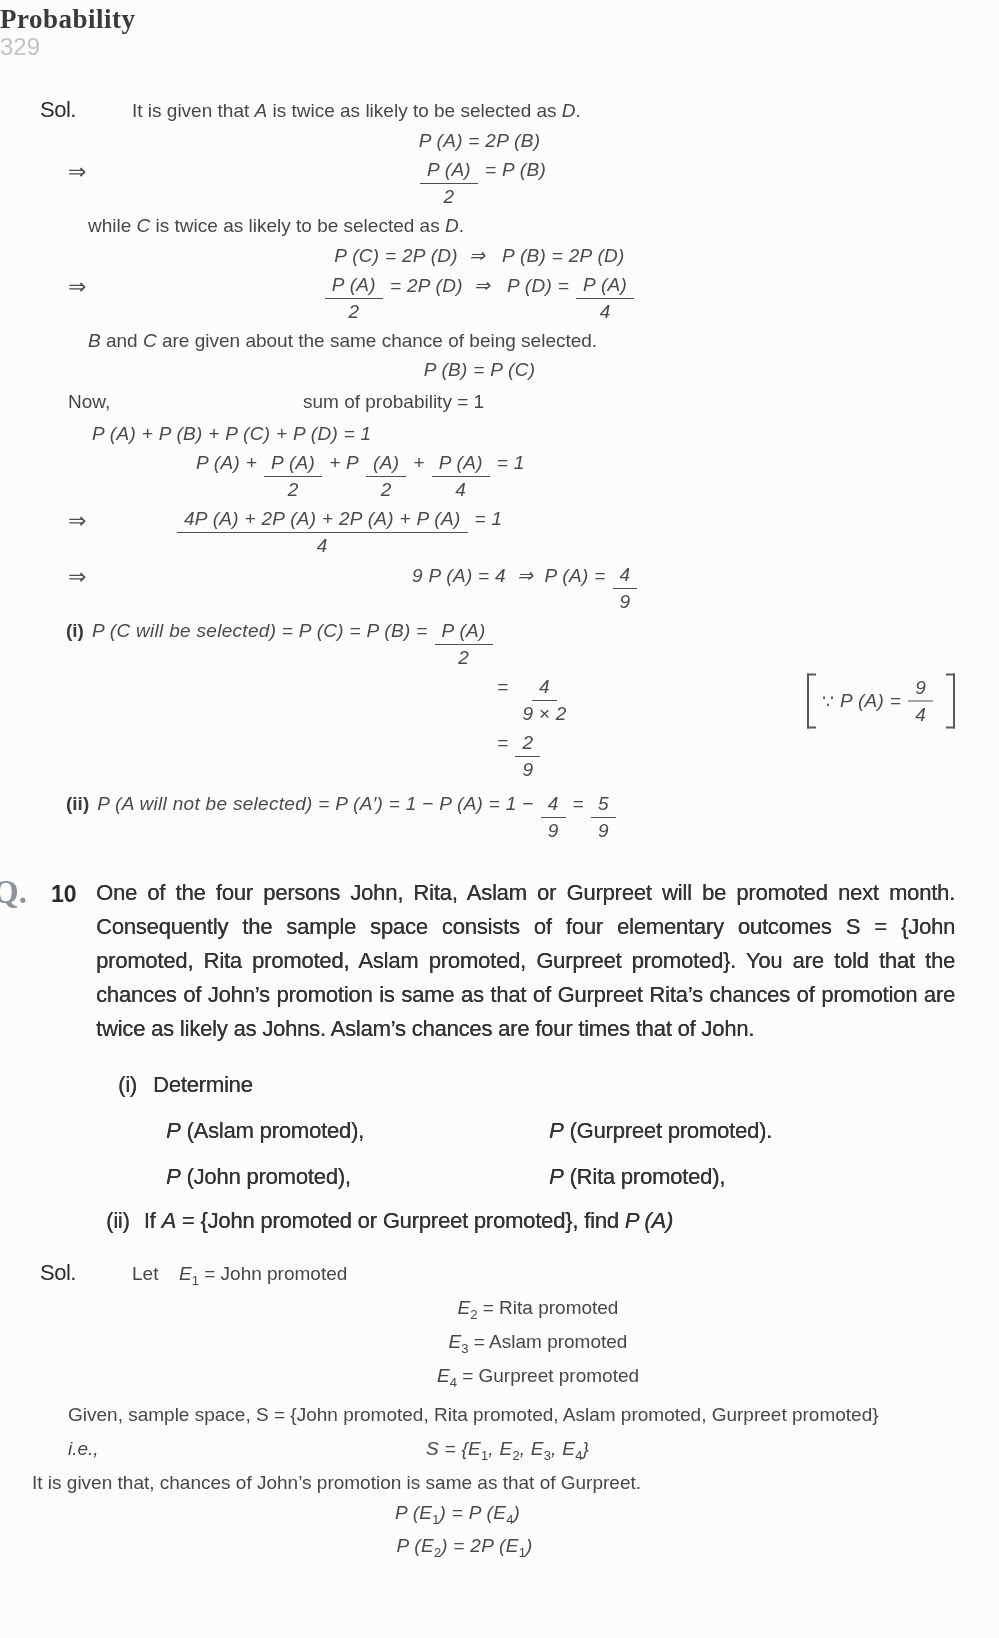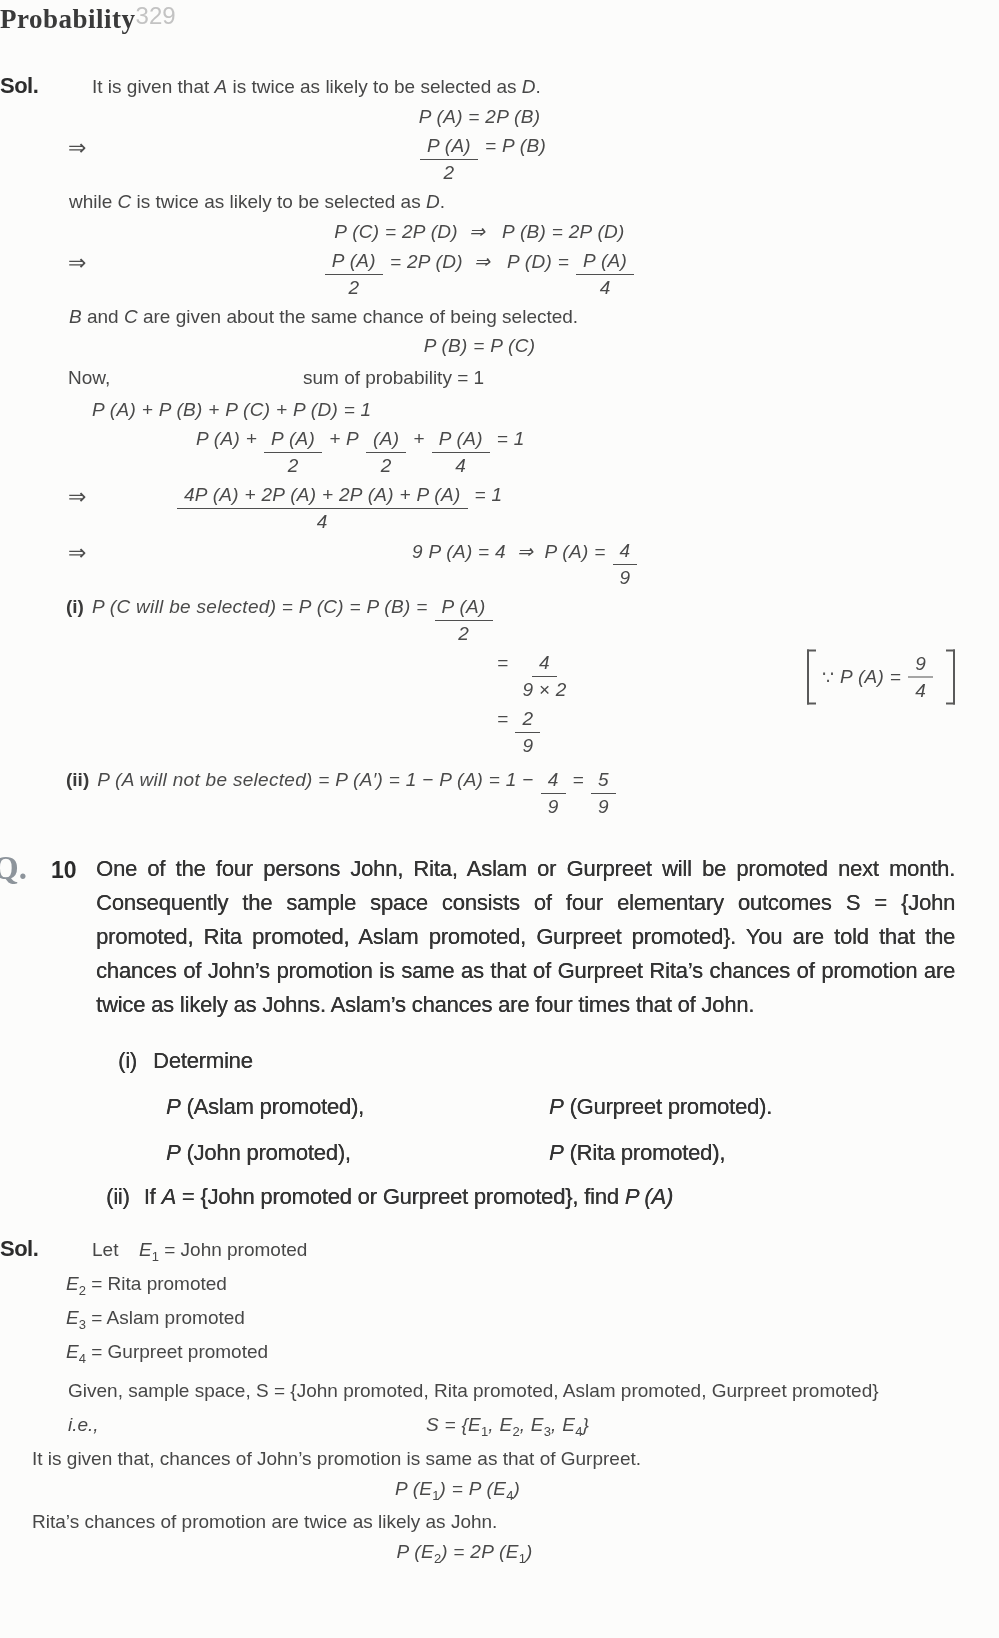--- a/index.html
+++ b/index.html
@@ -4,39 +4,39 @@
 <style>
   html,body{margin:0;padding:0;}
   body{
     width:999px;height:1638px;overflow:hidden;position:relative;
     background:#fcfcfb;color:#444;
     font-family:"Liberation Sans", sans-serif;font-size:19px;
   }
   .page{padding:4px 40px 0 0;}
 
   
-  .hdr{display:flex;justify-content:flex-start;align-items:flex-start;}
+  .hdr{display:flex;justify-content:flex-start;align-items:flex-start;flex-direction:column;}
   .title{font-family:"Liberation Serif", serif;font-weight:700;font-size:27px;color:#3a3a3a;letter-spacing:.5px;}
   .pagenum{font-size:24px;color:#c3c3c3;line-height:1;font-weight:400;margin-right:-36px;}
 
   
   .solrow{display:flex;align-items:baseline;}
-  .sol-label{font-weight:700;font-size:22px;color:#2c2c2c;width:92px;flex:none;letter-spacing:-.5px;}
+  .sol-label{font-weight:400;font-size:22px;color:#2c2c2c;width:92px;flex:none;letter-spacing:-.5px;padding-left:40px;}
   .sol1{margin-top:38px;}
   .body-line{color:#474747;}
   .var{font-style:italic;}
   .math{font-style:italic;white-space:pre;letter-spacing:.3px;color:#4a4a4a;}
 
   .eq{position:relative;display:flex;justify-content:center;align-items:flex-start;margin:7px 0;}
   .eq.left{justify-content:flex-start;}
   .marker{position:absolute;left:68px;font-size:22px;color:#4e4e4e;font-style:normal;}
   .frac{display:inline-flex;flex-direction:column;align-items:center;margin:0 7px;font-style:italic;color:#4a4a4a;letter-spacing:.3px;}
   .frac .num{padding:0 7px 2px;border-bottom:1.6px solid #4f4f4f;text-align:center;white-space:pre;}
   .frac .den{padding:2px 7px 0;white-space:pre;}
-  .indent{padding-left:69px;}
+  .indent{padding-left:88px;}
 
   .eq-sum{padding-left:92px;}
   .eq-expand{padding-left:196px;}
   .eq-combined{padding-left:170px;}
   .eq-nine{padding-left:412px;}
   .eq-parti{padding-left:66px;}
   .eq-step{padding-left:497px;}
   .eq-partii{padding-left:66px;margin-top:12px;}
   .now-row{position:relative;margin:10px 0;}
   .now-lbl{position:absolute;left:68px;color:#474747;}
@@ -64,21 +64,21 @@
   .p-item::first-letter{font-style:italic;}
   .p-first{width:383px;flex:none;}
   .sub2-row{padding-left:106px;margin-top:18px;display:flex;}
   .lbl-gap{margin-right:14px;white-space:pre;}
 
   
   .sol2{margin-top:26px;}
   .let-word{width:47px;flex:none;color:#474747;}
   .ev-line{white-space:pre;color:#474747;}
   .sb{font-size:13px;vertical-align:-5px;font-style:normal;letter-spacing:0;}
-  .ev-row{padding-left:66px;margin-top:9px;}
+  .ev-row{padding-left:117px;margin-top:9px;text-align:center;}
   .given{padding-left:68px;margin-top:11px;width:890px;text-align:justify;line-height:28px;color:#474747;}
   .ie-row{position:relative;margin:9px 0;display:flex;justify-content:center;}
   .ie-lbl{position:absolute;left:68px;font-style:italic;color:#474747;}
   .shift-r{transform:translateX(28px);}
   .shift-l1{transform:translateX(-22px);}
   .shift-l2{transform:translateX(-15px);}
   .sent{padding-left:32px;margin-top:8px;color:#474747;}
   .ctr{display:flex;justify-content:center;margin:8px 0;}
 </style>
 </head>
@@ -276,20 +276,19 @@
       <span class="ie-lbl">i.e.,</span>
       <span class="ev-line shift-r"><span class="math">S = {E</span><span class="sb">1</span><span class="math">, E</span><span class="sb">2</span><span class="math">, E</span><span class="sb">3</span><span class="math">, E</span><span class="sb">4</span><span class="math">}</span></span>
     </div>
 
     <div class="sent">It is given that, chances of John’s promotion is same as that of Gurpreet.</div>
 
     <div class="ctr">
       <span class="ev-line shift-l1"><span class="math">P (E</span><span class="sb">1</span><span class="math">) = P (E</span><span class="sb">4</span><span class="math">)</span></span>
     </div>
 
-    <div class="sent">Rita’s chances of promotion are twice as likely as John.</div>
 
     <div class="ctr">
       <span class="ev-line shift-l2"><span class="math">P (E</span><span class="sb">2</span><span class="math">) = 2P (E</span><span class="sb">1</span><span class="math">)</span></span>
     </div>
   </section>
 
 </div>
 
 </body></html>

